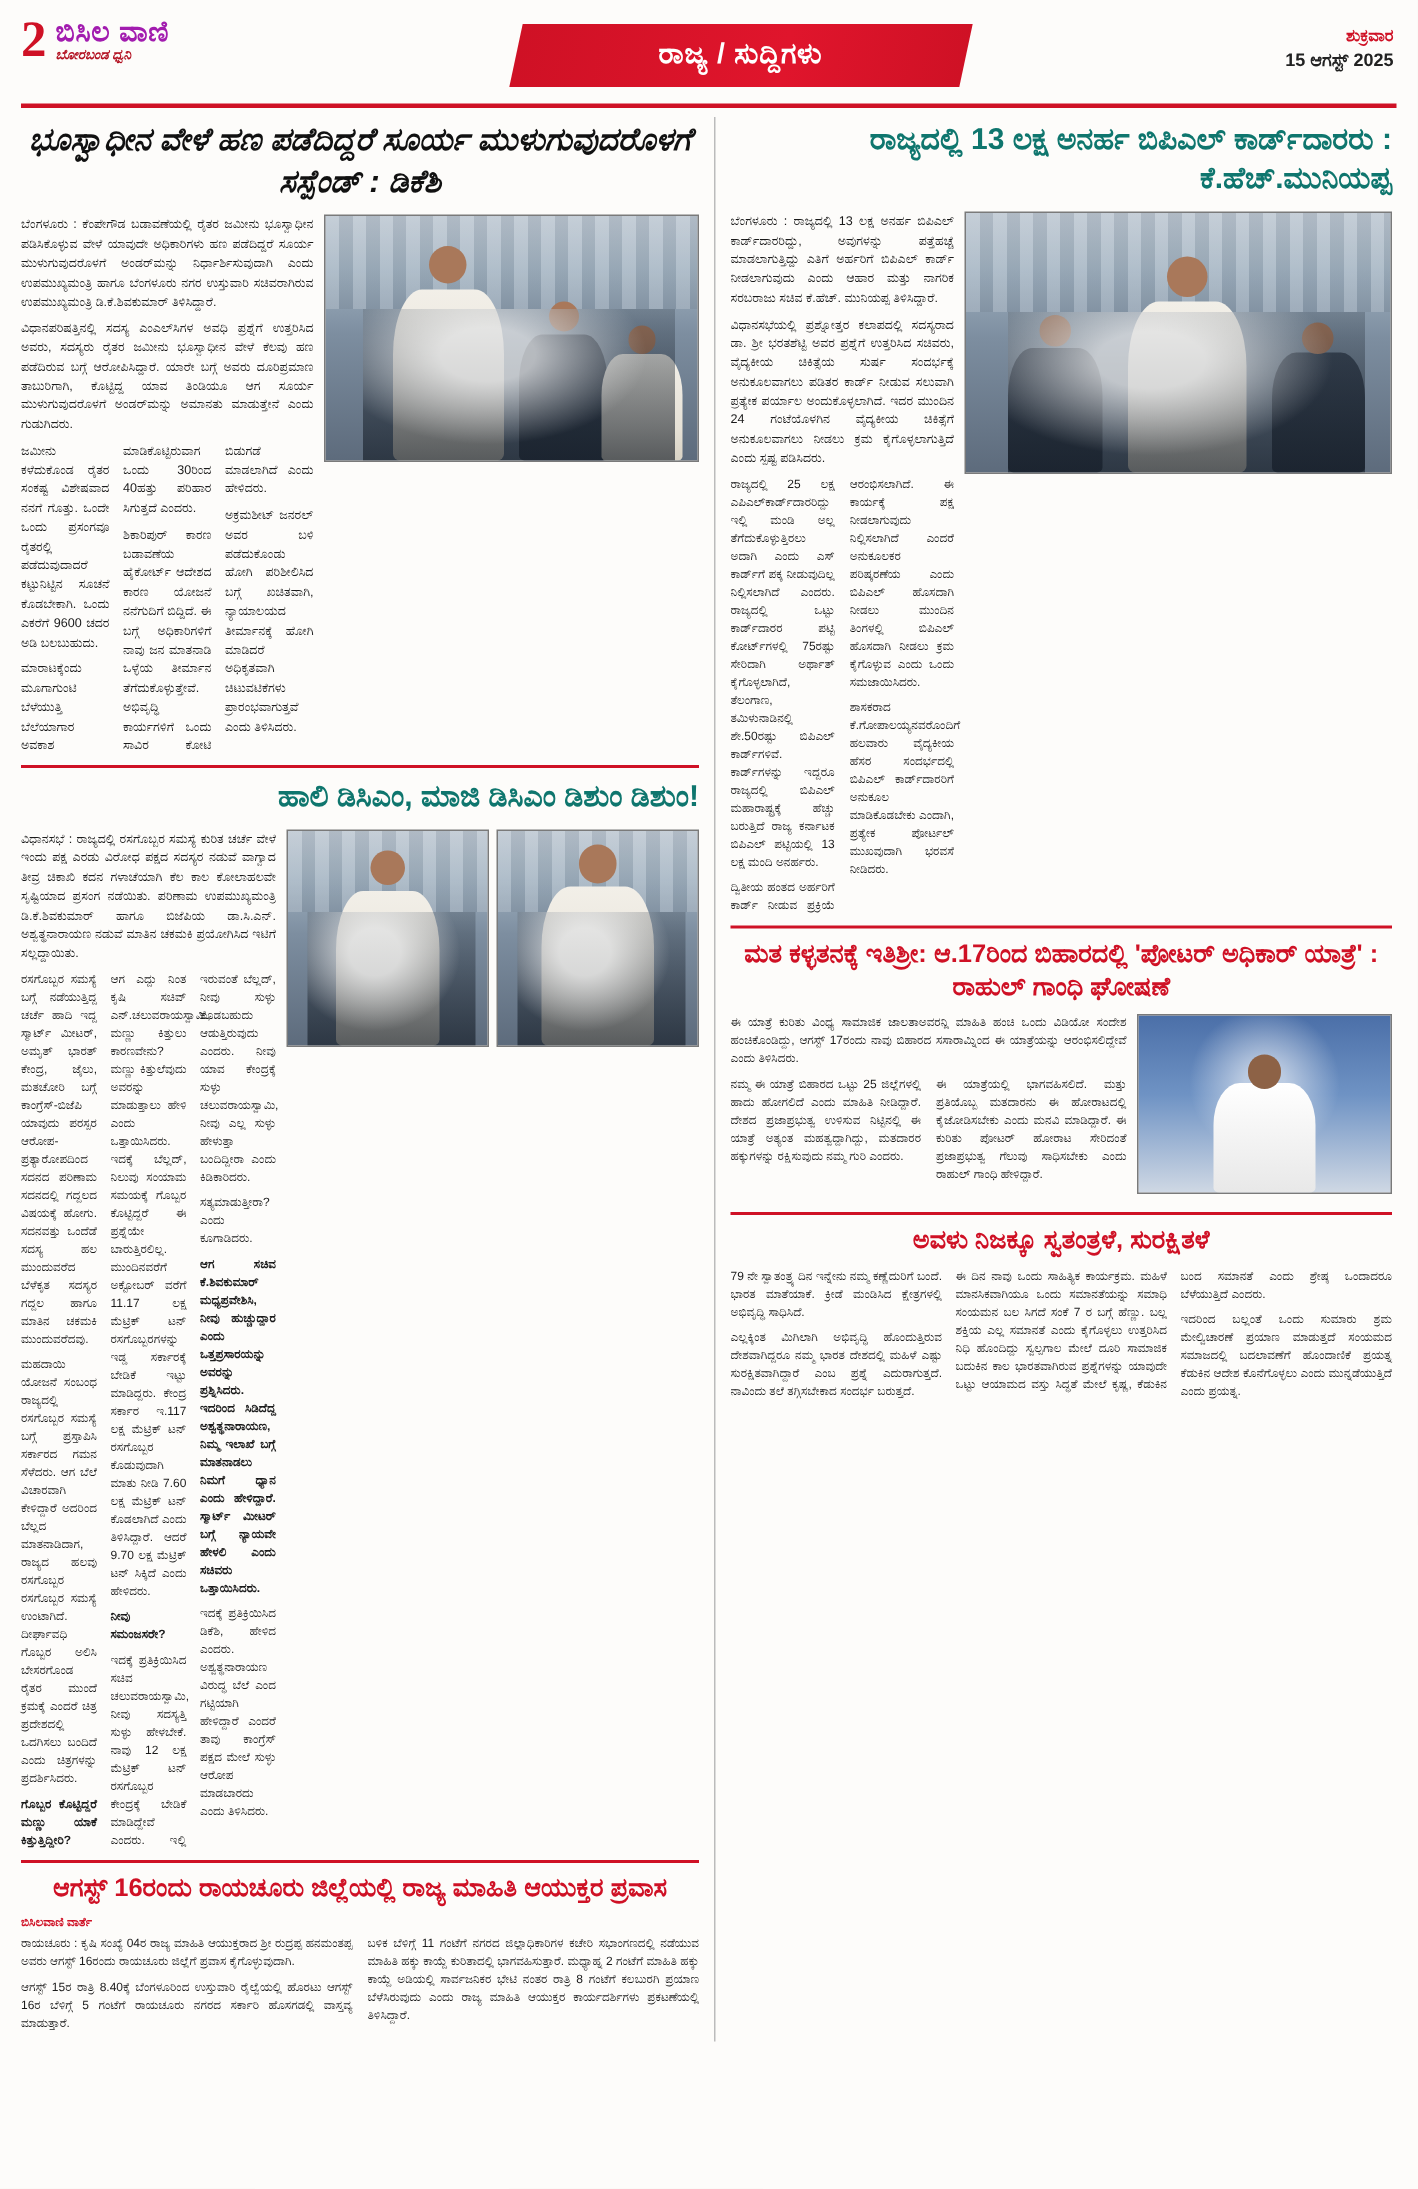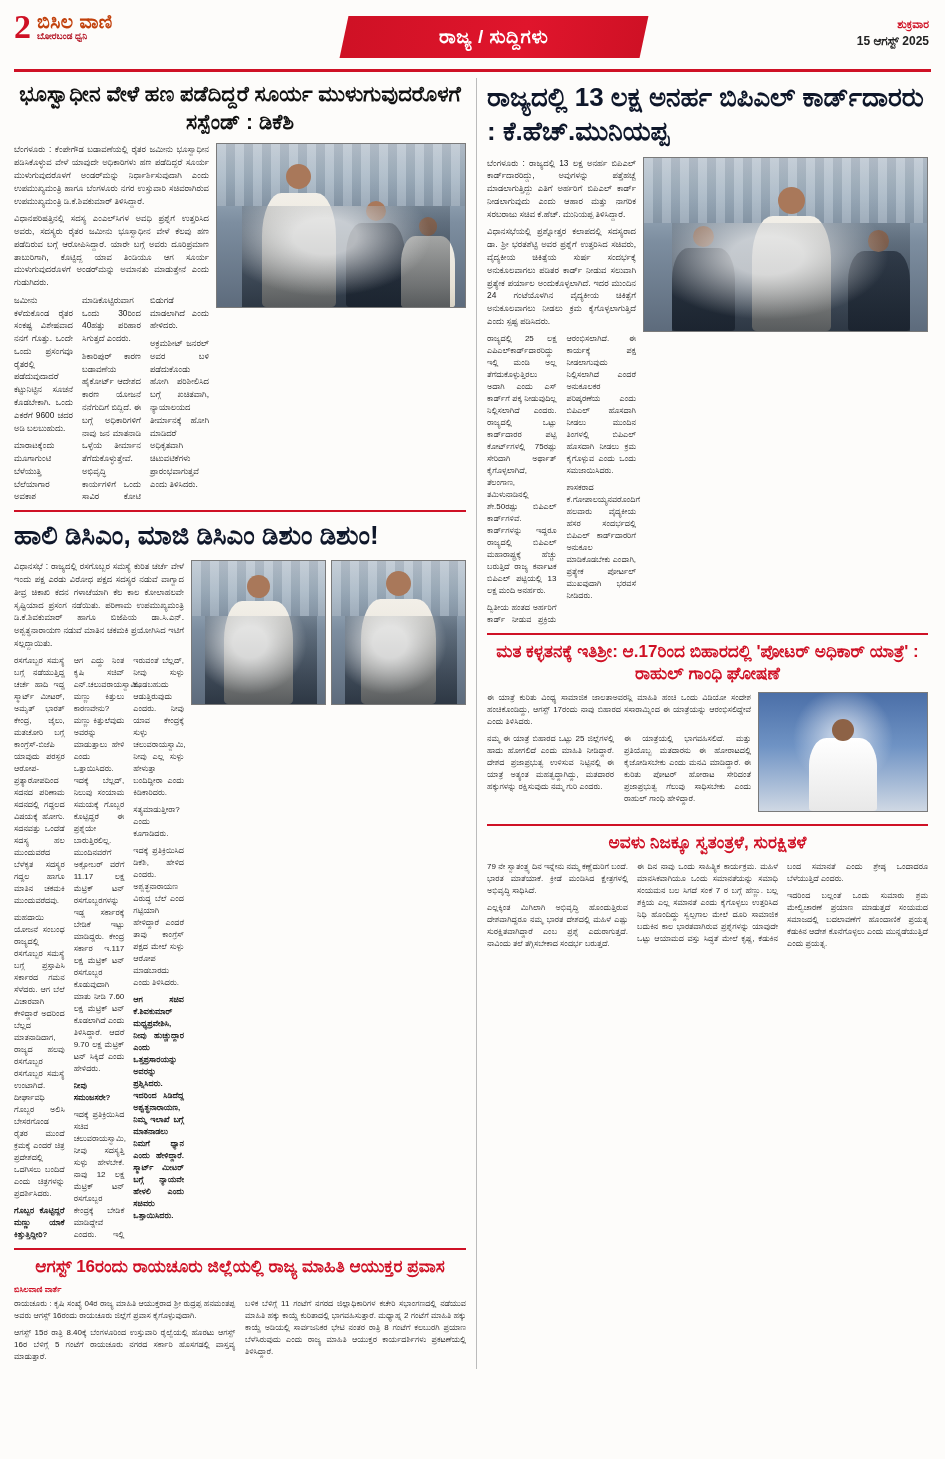--- a/index.html
+++ b/index.html
@@ -24,22 +24,22 @@
     display:flex; align-items:flex-start;
     border-bottom: 3px solid #cf1125;
     margin-bottom: 6px;
   }
   .mh-left { display:flex; align-items:flex-start; gap:6px; padding-top:2px; }
   .pageno {
     font-size: 34px; font-weight: bold; color:#cf1125;
     line-height: 0.9; font-family:"Liberation Serif", serif;
   }
   .mh-logo-txt { line-height:1.0; }
-  .mh-logo-main { font-size: 19px; font-weight:bold; color:#c2410c; letter-spacing:0.5px; }
-  .mh-logo-sub { font-size: 9px; font-weight:bold; color:#b21020; margin-top:1px; }
+  .mh-logo-main { font-size: 19px; font-weight:bold; color:#a21caf; letter-spacing:0.5px; }
+  .mh-logo-sub { font-size: 9px; font-weight:bold; color:#b21020; margin-top:1px;font-style:italic; }
   .mh-center {
     position:absolute; left: 330px; top: 6px;
     width: 300px; height: 42px;
     background: linear-gradient(90deg,#cf1125 0%, #e0152c 60%, #cf1125 100%);
     transform: skewX(-12deg);
     display:flex; align-items:center; justify-content:center;
   }
   .mh-center span {
     transform: skewX(12deg);
     color:#fff; font-size: 19px; font-weight:bold; letter-spacing:0.5px;
@@ -52,24 +52,25 @@
   .body-grid { display:flex; gap:10px; }
   .col-left { width: 452px; }
   .col-right { width: 452px; border-left:1px solid #bbb; padding-left:10px; }
 
   .hr-red { border:0; border-top:2px solid #cf1125; margin:7px 0 6px 0; }
 
   h1.head-black {
     font-size: 21px; line-height: 1.32; margin:2px 0 8px 0;
     text-align:center; font-weight:bold; color:#111;
     font-family:"Liberation Sans", sans-serif;
+    font-style:italic;
   }
   h1.head-red {
-    font-size: 26px; line-height: 1.32; margin:2px 0 8px 0;
-    text-align:left; font-weight:bold; color:#0f172a;
+    font-size: 20px; line-height: 1.32; margin:2px 0 8px 0;
+    text-align:right; font-weight:bold; color:#0f766e;
   }
   h2.head-red-sm {
     font-size: 17px; line-height:1.3; margin:4px 0 7px 0;
     text-align:center; font-weight:bold; color:#cf1125;
   }
 
   .cols-2 { column-count:2; column-gap:10px; column-rule:0; }
   .cols-3 { column-count:3; column-gap:9px; }
 
   p.body {
@@ -216,22 +217,22 @@
         <p class="body">ವಿಧಾನಸಭೆ : ರಾಜ್ಯದಲ್ಲಿ ರಸಗೊಬ್ಬರ ಸಮಸ್ಯೆ ಕುರಿತ ಚರ್ಚೆ ವೇಳೆ ಇಂದು ಪಕ್ಷ ಎರಡು ವಿರೋಧ ಪಕ್ಷದ ಸದಸ್ಯರ ನಡುವೆ ವಾಗ್ವಾದ ತೀವ್ರ ಚಿಕಾಖಿ ಕದನ ಗಳಾಚೆಯಾಗಿ ಕೆಲ ಕಾಲ ಕೋಲಾಹಲವೇ ಸೃಷ್ಟಿಯಾದ ಪ್ರಸಂಗ ನಡೆಯಿತು. ಪರಿಣಾಮ ಉಪಮುಖ್ಯಮಂತ್ರಿ ಡಿ.ಕೆ.ಶಿವಕುಮಾರ್ ಹಾಗೂ ಬಿಜೆಪಿಯ ಡಾ.ಸಿ.ಎನ್. ಅಶ್ವತ್ಥನಾರಾಯಣ ನಡುವೆ ಮಾತಿನ ಚಕಮಕಿ ಪ್ರಯೋಗಿಸಿದ ಇಟಿಗೆ ಸಲ್ಲದ್ದಾಯಿತು.</p>
 
         <div class="cols-3">
           <p class="body small">ರಸಗೊಬ್ಬರ ಸಮಸ್ಯೆ ಬಗ್ಗೆ ನಡೆಯುತ್ತಿದ್ದ ಚರ್ಚೆ ಹಾದಿ ಇದ್ದ ಸ್ಮಾರ್ಟ್ ಮೀಟರ್, ಅಮೃತ್ ಭಾರತ್ ಕೇಂದ್ರ, ಜೈಲು, ಮತಚೋರಿ ಬಗ್ಗೆ ಕಾಂಗ್ರೆಸ್-ಬಿಜೆಪಿ ಯಾವುದು ಪರಸ್ಪರ ಆರೋಪ-ಪ್ರತ್ಯಾರೋಪದಿಂದ ಸದನದ ಪರಿಣಾಮ ಸದನದಲ್ಲಿ ಗದ್ದಲದ ವಿಷಯಕ್ಕೆ ಹೋಗು. ಸದನವತ್ತು ಒಂದೆಡೆ ಸದಸ್ಯ ಹಲ ಮುಂದುವರೆದ ಬೆಳೆಕೃತ ಸದಸ್ಯರ ಗದ್ದಲ ಹಾಗೂ ಮಾತಿನ ಚಕಮಕಿ ಮುಂದುವರೆದವು.</p>
           <p class="body small">ಮಹದಾಯಿ ಯೋಜನೆ ಸಂಬಂಧ ರಾಜ್ಯದಲ್ಲಿ ರಸಗೊಬ್ಬರ ಸಮಸ್ಯೆ ಬಗ್ಗೆ ಪ್ರಸ್ತಾಪಿಸಿ ಸರ್ಕಾರದ ಗಮನ ಸೆಳೆದರು. ಆಗ ಬೆಲೆ ವಿಚಾರವಾಗಿ ಕೇಳಿದ್ದಾರೆ ಅದರಿಂದ ಬೆಲ್ಲದ ಮಾತನಾಡಿದಾಗ, ರಾಜ್ಯದ ಹಲವು ರಸಗೊಬ್ಬರ ರಸಗೊಬ್ಬರ ಸಮಸ್ಯೆ ಉಂಟಾಗಿದೆ. ದೀರ್ಘಾವಧಿ ಗೊಬ್ಬರ ಅಲಿಸಿ ಬೇಸರಗೊಂಡ ರೈತರ ಮುಂದೆ ಕ್ರಮಕ್ಕೆ ಎಂದರೆ ಚಿತ್ರ ಪ್ರದೇಶದಲ್ಲಿ ಒದಗಿಸಲು ಬಂದಿದೆ ಎಂದು ಚಿತ್ರಗಳನ್ನು ಪ್ರದರ್ಶಿಸಿದರು.</p>
           <p class="body small" style="font-weight:bold;">ಗೊಬ್ಬರ ಕೊಟ್ಟಿದ್ದರೆ ಮಣ್ಣು ಯಾಕೆ ಕಿತ್ತುತ್ತಿದ್ದೀರಿ?</p>
           <p class="body small">ಆಗ ಎದ್ದು ನಿಂತ ಕೃಷಿ ಸಚಿವ್ ಎನ್.ಚಲುವರಾಯಸ್ವಾಮಿ, ಮಣ್ಣು ಕಿತ್ತುಲು ಕಾರಣವೇನು? ಮಣ್ಣು ಕಿತ್ತುಲೆವುದು ಅವರನ್ನು ಮಾಡುತ್ತಾಲು ಹೇಳಿ ಎಂದು ಒತ್ತಾಯಿಸಿದರು. ಇದಕ್ಕೆ ಬೆಲ್ಲದ್, ನಿಲುವು ಸಂಯಾಮ ಸಮಯಕ್ಕೆ ಗೊಬ್ಬರ ಕೊಟ್ಟಿದ್ದರೆ ಈ ಪ್ರಶ್ನೆಯೇ ಬಾರುತ್ತಿರಲಿಲ್ಲ. ಮುಂದಿನವರೆಗೆ ಅಕ್ಟೋಬರ್ ವರೆಗೆ 11.17 ಲಕ್ಷ ಮೆಟ್ರಿಕ್ ಟನ್ ರಸಗೊಬ್ಬರಗಳನ್ನು ಇಡ್ಡ ಸರ್ಕಾರಕ್ಕೆ ಬೇಡಿಕೆ ಇಟ್ಟು ಮಾಡಿದ್ದರು. ಕೇಂದ್ರ ಸರ್ಕಾರ ಇ.117 ಲಕ್ಷ ಮೆಟ್ರಿಕ್ ಟನ್ ರಸಗೊಬ್ಬರ ಕೊಡುವುದಾಗಿ ಮಾತು ನೀಡಿ 7.60 ಲಕ್ಷ ಮೆಟ್ರಿಕ್ ಟನ್ ಕೊಡಲಾಗಿದೆ ಎಂದು ತಿಳಿಸಿದ್ದಾರೆ. ಆದರೆ 9.70 ಲಕ್ಷ ಮೆಟ್ರಿಕ್ ಟನ್ ಸಿಕ್ಕಿದೆ ಎಂದು ಹೇಳಿದರು.</p>
           <p class="body small" style="font-weight:bold;">ನೀವು ಸಮಂಜಸರೇ?</p>
           <p class="body small">ಇದಕ್ಕೆ ಪ್ರತಿಕ್ರಿಯಿಸಿದ ಸಚಿವ ಚಲುವರಾಯಸ್ವಾಮಿ, ನೀವು ಸದಸ್ಯತ್ತಿ ಸುಳ್ಳು ಹೇಳಬೇಕೆ. ನಾವು 12 ಲಕ್ಷ ಮೆಟ್ರಿಕ್ ಟನ್ ರಸಗೊಬ್ಬರ ಕೇಂದ್ರಕ್ಕೆ ಬೇಡಿಕೆ ಮಾಡಿದ್ದೇವೆ ಎಂದರು. ಇಲ್ಲಿ ಇರುವಂತೆ ಬೆಲ್ಲದ್, ನೀವು ಸುಳ್ಳು ಕೊಡಬಹುದು ಆಡುತ್ತಿರುವುದು ಎಂದರು. ನೀವು ಯಾವ ಕೇಂದ್ರಕ್ಕೆ ಸುಳ್ಳು ಚಲುವರಾಯಸ್ವಾಮಿ, ನೀವು ಎಲ್ಲ ಸುಳ್ಳು ಹೇಳುತ್ತಾ ಬಂದಿದ್ದೀರಾ ಎಂದು ಕಿಡಿಕಾರಿದರು.</p>
           <p class="body small">ಸತ್ಯಮಾಡುತ್ತೀರಾ? ಎಂದು ಕೂಗಾಡಿದರು.</p>
+          <p class="body small" style="font-weight:bold;">ಆಗ ಸಚಿವ ಕೆ.ಶಿವಕುಮಾರ್ ಮಧ್ಯಪ್ರವೇಶಿಸಿ, ನೀವು ಹುಚ್ಚುದ್ದಾರ ಎಂದು ಒತ್ತಪ್ರಸಾರಯನ್ನು ಅವರನ್ನು ಪ್ರಶ್ನಿಸಿದರು. ಇದರಿಂದ ಸಿಡಿದೆದ್ದ ಅಶ್ವತ್ಥನಾರಾಯಣ, ನಿಮ್ಮ ಇಲಾಖೆ ಬಗ್ಗೆ ಮಾತನಾಡಲು ನಿಮಗೆ ಧ್ಯಾನ ಎಂದು ಹೇಳಿದ್ದಾರೆ. ಸ್ಮಾರ್ಟ್ ಮೀಟರ್ ಬಗ್ಗೆ ನ್ಯಾಯವೇ ಹೇಳಲಿ ಎಂದು ಸಚಿವರು ಒತ್ತಾಯಿಸಿದರು.</p>
           <p class="body small">ಇದಕ್ಕೆ ಪ್ರತಿಕ್ರಿಯಿಸಿದ ಡಿಕೆಶಿ, ಹೇಳಿದ ಎಂದರು. ಅಶ್ವತ್ಥನಾರಾಯಣ ವಿರುದ್ಧ ಬೆಲೆ ಎಂದ ಗಟ್ಟಿಯಾಗಿ ಹೇಳಿದ್ದಾರೆ ಎಂದರೆ ತಾವು ಕಾಂಗ್ರೆಸ್ ಪಕ್ಷದ ಮೇಲೆ ಸುಳ್ಳು ಆರೋಪ ಮಾಡಬಾರದು ಎಂದು ತಿಳಿಸಿದರು.</p>
-          <p class="body small" style="font-weight:bold;">ಆಗ ಸಚಿವ ಕೆ.ಶಿವಕುಮಾರ್ ಮಧ್ಯಪ್ರವೇಶಿಸಿ, ನೀವು ಹುಚ್ಚುದ್ದಾರ ಎಂದು ಒತ್ತಪ್ರಸಾರಯನ್ನು ಅವರನ್ನು ಪ್ರಶ್ನಿಸಿದರು. ಇದರಿಂದ ಸಿಡಿದೆದ್ದ ಅಶ್ವತ್ಥನಾರಾಯಣ, ನಿಮ್ಮ ಇಲಾಖೆ ಬಗ್ಗೆ ಮಾತನಾಡಲು ನಿಮಗೆ ಧ್ಯಾನ ಎಂದು ಹೇಳಿದ್ದಾರೆ. ಸ್ಮಾರ್ಟ್ ಮೀಟರ್ ಬಗ್ಗೆ ನ್ಯಾಯವೇ ಹೇಳಲಿ ಎಂದು ಸಚಿವರು ಒತ್ತಾಯಿಸಿದರು.</p>
           <p class="body small"></p>
         </div>
       </div>
 
       <hr class="hr-red">
 
       <div class="block">
         <h2 class="head-red-sm">ಆಗಸ್ಟ್ 16ರಂದು ರಾಯಚೂರು ಜಿಲ್ಲೆಯಲ್ಲಿ ರಾಜ್ಯ ಮಾಹಿತಿ ಆಯುಕ್ತರ ಪ್ರವಾಸ</h2>
         <div class="byline">ಬಿಸಿಲವಾಣಿ ವಾರ್ತೆ</div>
         <div class="cols-2">

